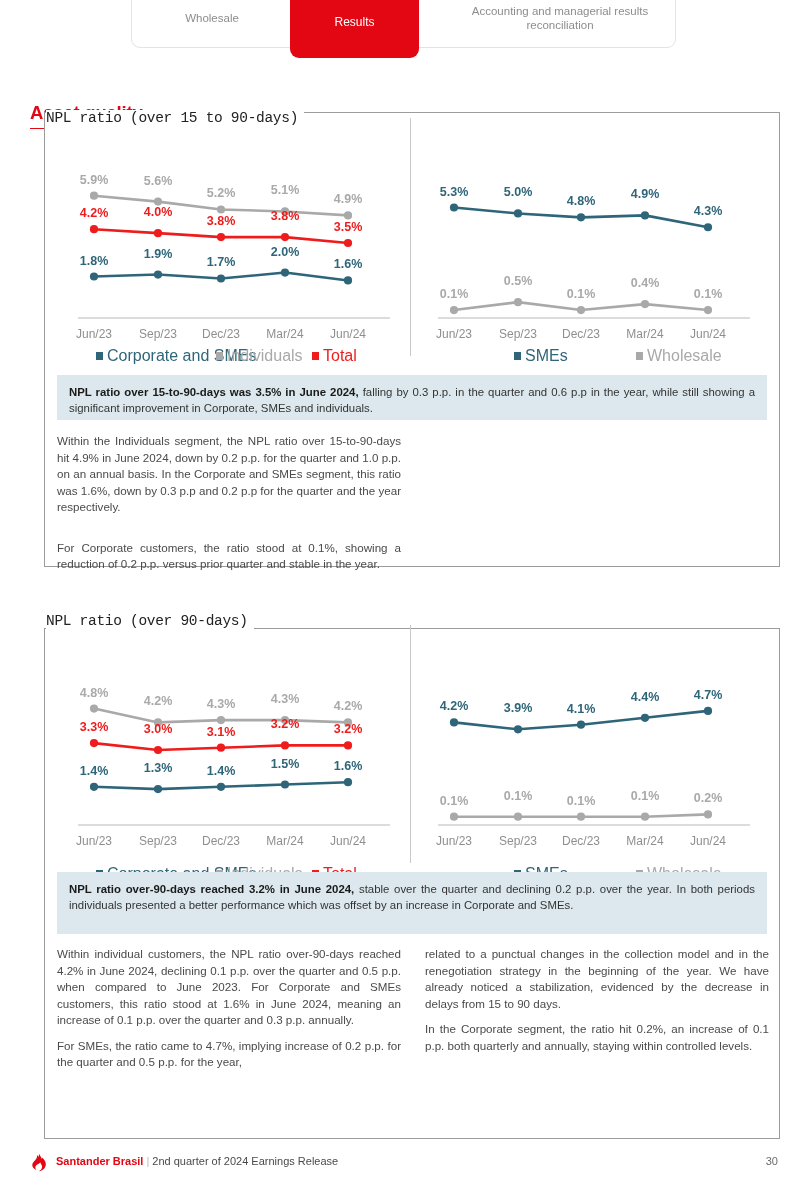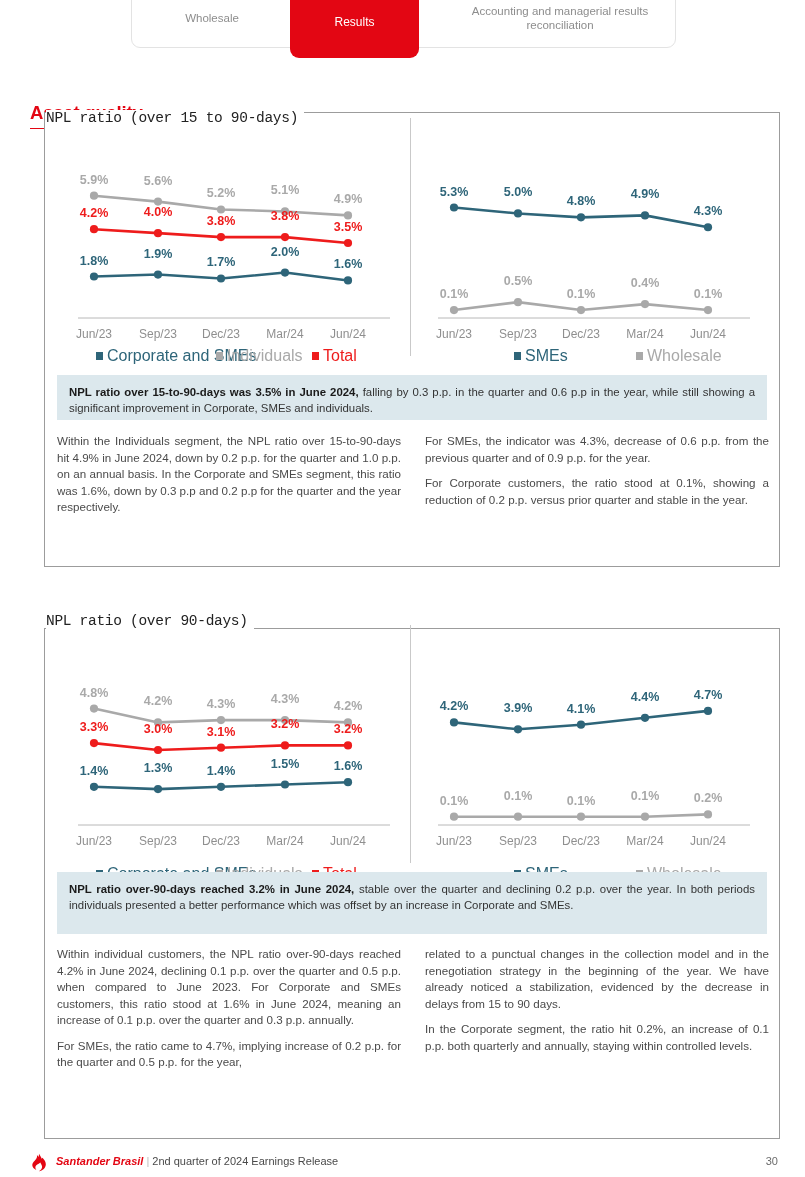--- a/index.html
+++ b/index.html
@@ -88,21 +88,21 @@
 
   
   .footer { position: absolute; left: 30px; top: 1152px; width: 748px; height: 22px; }
   .flame {
     position: absolute; left: 0; top: 1px; width: 18px; height: 19px;
   }
   .footer-text {
     position: absolute; left: 26px; top: 3px;
     font-size: 11px; color: #4a4a4a;
   }
-  .footer-text .brand { color: #e30613; font-weight: bold; font-style: italic; }
+  .footer-text .brand { color: #e30613; font-weight: bold; }
   .footer-text .sep { color: #bdbdbd; margin: 0 3px; }
   .page-num { position: absolute; right: 0; top: 3px; font-size: 11px; color: #6b6b6b; }
 </style>
 </head>
 <body>
 
 <div class="tabbar-wrap">
   <div class="tabbar">
     <div class="tab tab-strategy">
       <span>Wholesale</span>
@@ -230,26 +230,25 @@
         </div>
         <div class="lg-item" style="position: absolute; left: 208px;">
           <span class="swatch" style="background: rgb(169, 169, 169);"></span>
           <span style="color: rgb(169, 169, 169);">Wholesale</span>
         </div>
       </div>
     </div>
     <div style="position: absolute; left: 366px; top: -8px; width: 1px; height: 238px; background: rgb(201, 201, 201);"></div>
   </div>
 <div id="b1-highlight" class="highlight" style="left: 57px; top: 375px; width: 710px; height: 45px;"><b>NPL ratio over 15-to-90-days was 3.5% in June 2024,</b><span> falling by 0.3 p.p. in the quarter and 0.6 p.p in the year, while still showing a significant improvement in Corporate, SMEs and individuals.</span></div>
-<div id="b1-body" class="bodycols" style="left: 57px; top: 433px; width: 712px; gap: 24px;">
+<div id="b1-body" class="bodycols" style="left: 57px; top: 433px; width: 712px; gap: 24px; flex-direction: column;">
     <div class="bodycol" style="width: 344px;">
       <p>Within the Individuals segment, the NPL ratio over 15-to-90-days hit 4.9% in June 2024, down by 0.2 p.p. for the quarter and 1.0 p.p. on an annual basis. In the Corporate and SMEs segment, this ratio was 1.6%, down by 0.3 p.p and 0.2 p.p for the quarter and the year respectively.</p>
     </div>
     <div class="bodycol" style="width: 344px;">
-      <p>For SMEs, the indicator was 4.3%, decrease of 0.6 p.p. from the previous quarter and of 0.9 p.p. for the year.</p>
       <p>For Corporate customers, the ratio stood at 0.1%, showing a reduction of 0.2 p.p. versus prior quarter and stable in the year.</p>
     </div>
   </div>
 
 <div class="card" id="card-2"></div>
 <div class="card-title" id="title-2">NPL ratio (over 90-days)</div>
 
 <div id="b2-charts" style="position: absolute; left: 44px; top: 633px; width: 736px;">
     <div class="chart chart-left">
       <svg width="352" height="205">

